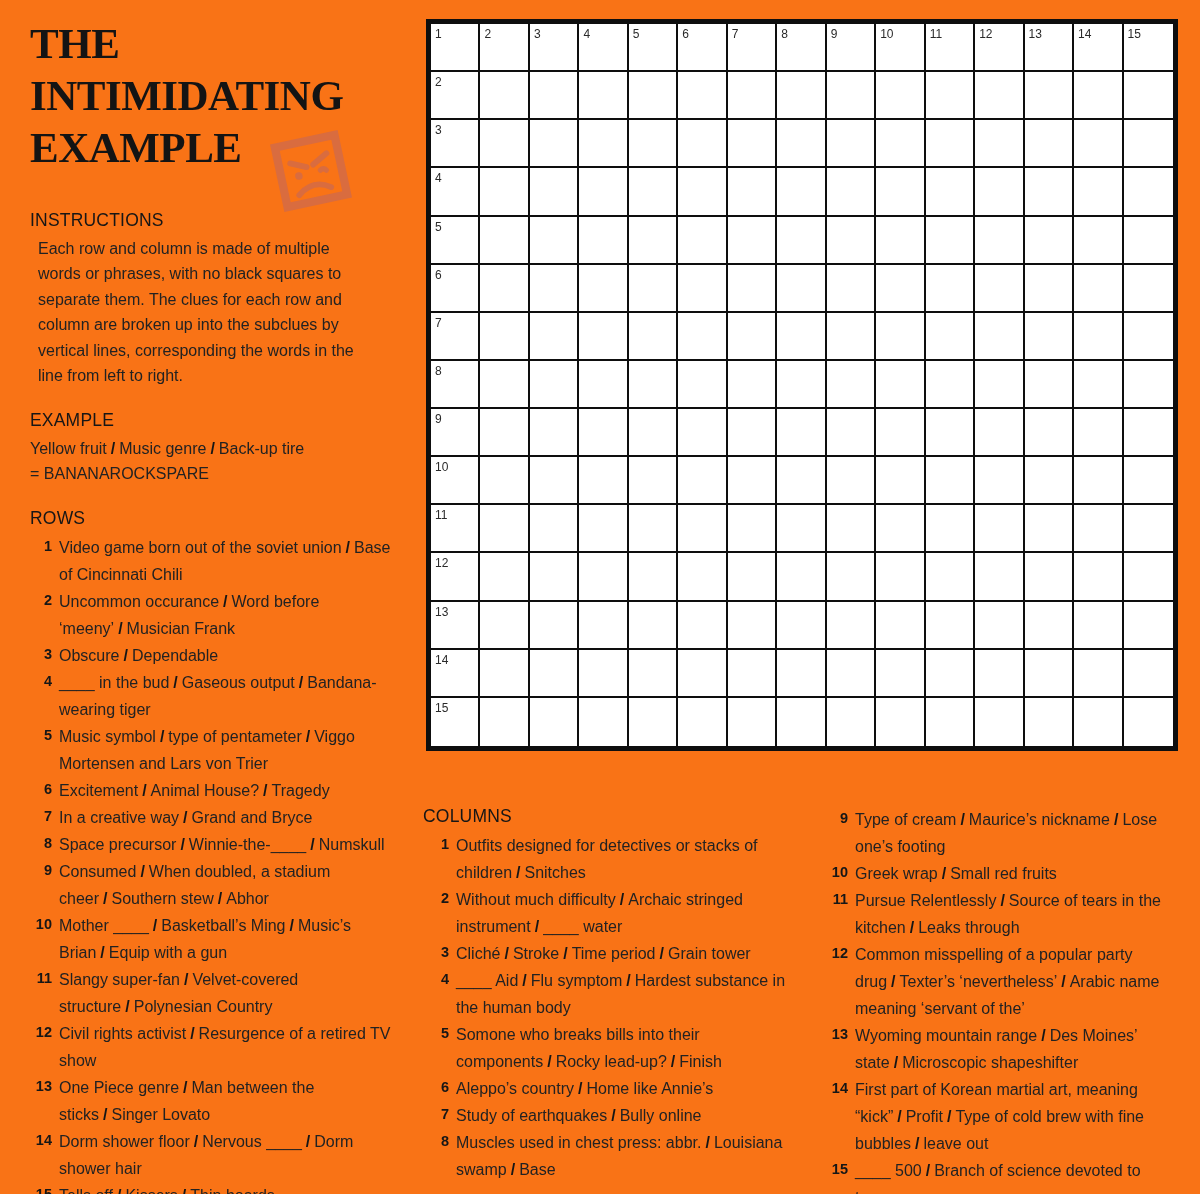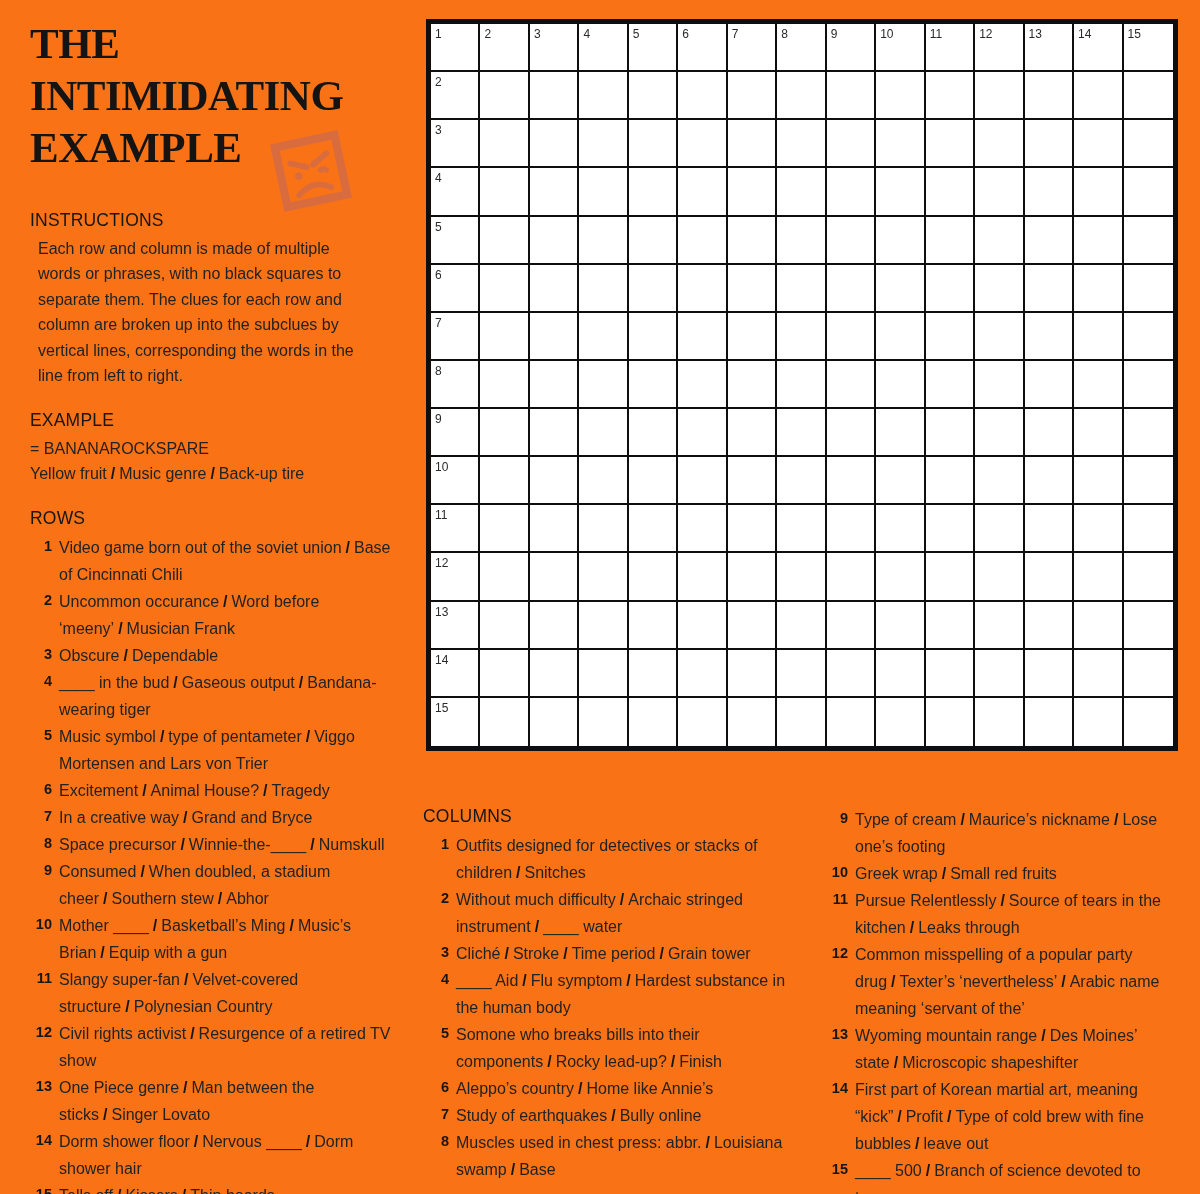--- a/index.html
+++ b/index.html
@@ -85,22 +85,22 @@
         <path d="M21 53 Q35 42 49 52" stroke-width="5" stroke-linecap="round"></path>
       </g>
     </svg>
   </div>
 
   <div class="sec-h" style="top:210px">INSTRUCTIONS</div>
   <div class="instructions-body body-text">Each row and column is made of multiple words or phrases, with no black squares to separate them. The clues for each row and column are broken up into the subclues by vertical lines, corresponding the words in the line from left to right.</div>
 
   <div class="sec-h" style="top:410px">EXAMPLE</div>
   <div class="example-body body-text">
+    <div id="example-clue">Yellow fruit<span class="sl">/</span>Music genre<span class="sl">/</span>Back-up tire</div>
     <div>= BANANAROCKSPARE</div>
-    <div id="example-clue">Yellow fruit<span class="sl">/</span>Music genre<span class="sl">/</span>Back-up tire</div>
   </div>
 
   <div class="sec-h" style="top:508px">ROWS</div>
   <div class="clue-list rows-list" id="rows-list">
       <div class="clue">
         <span class="clue-num">1</span>
         <span class="clue-text">Video game born out of the soviet union<span class="sl">/</span>Base of Cincinnati Chili</span>
       </div>
       <div class="clue">
         <span class="clue-num">2</span>

